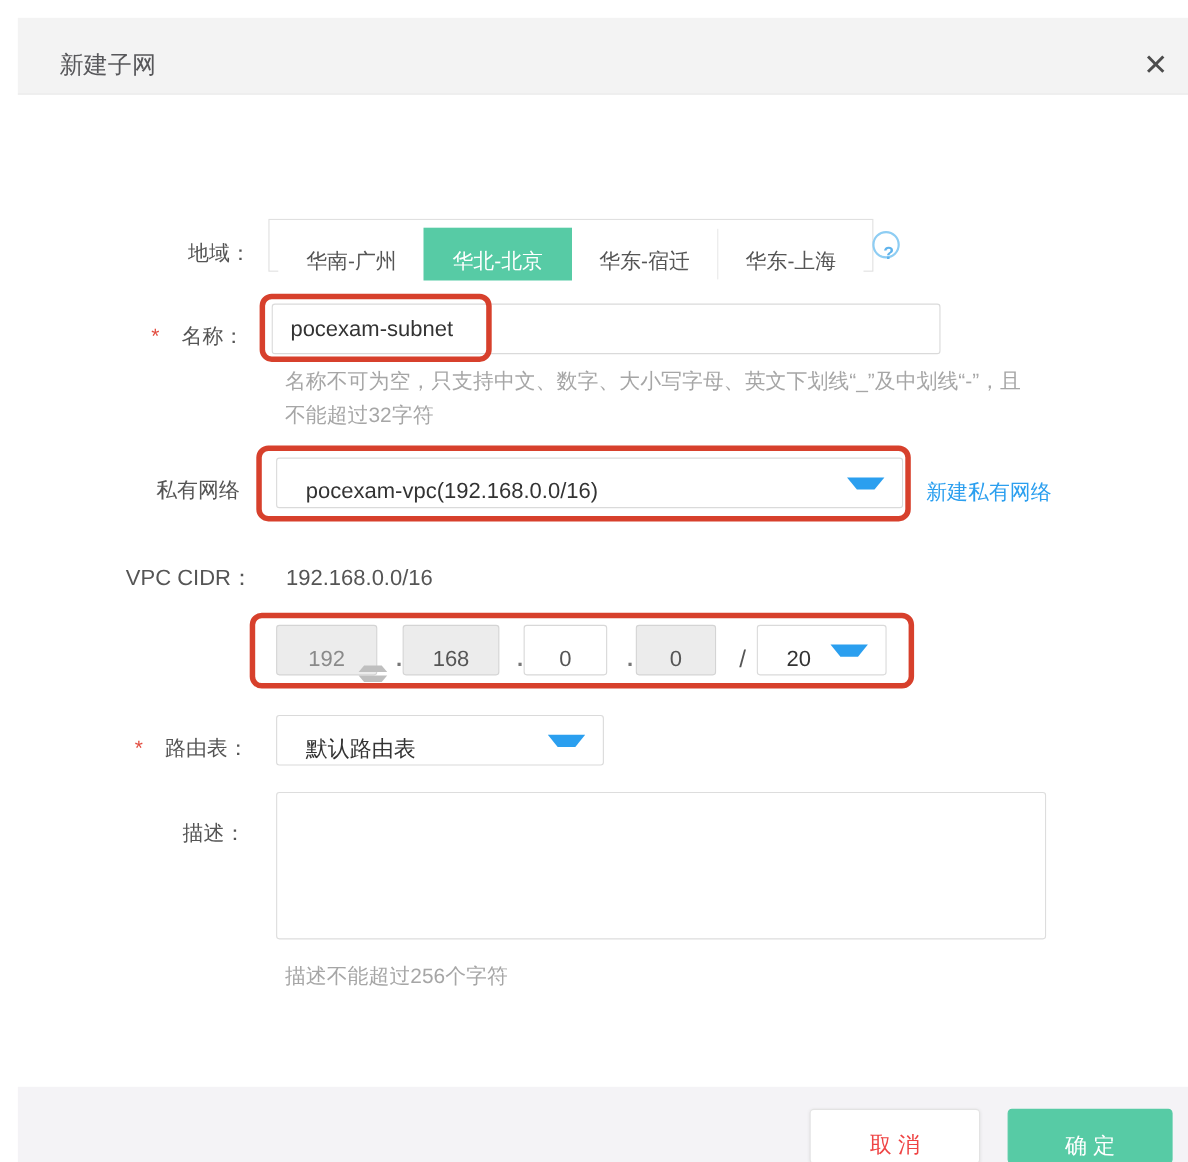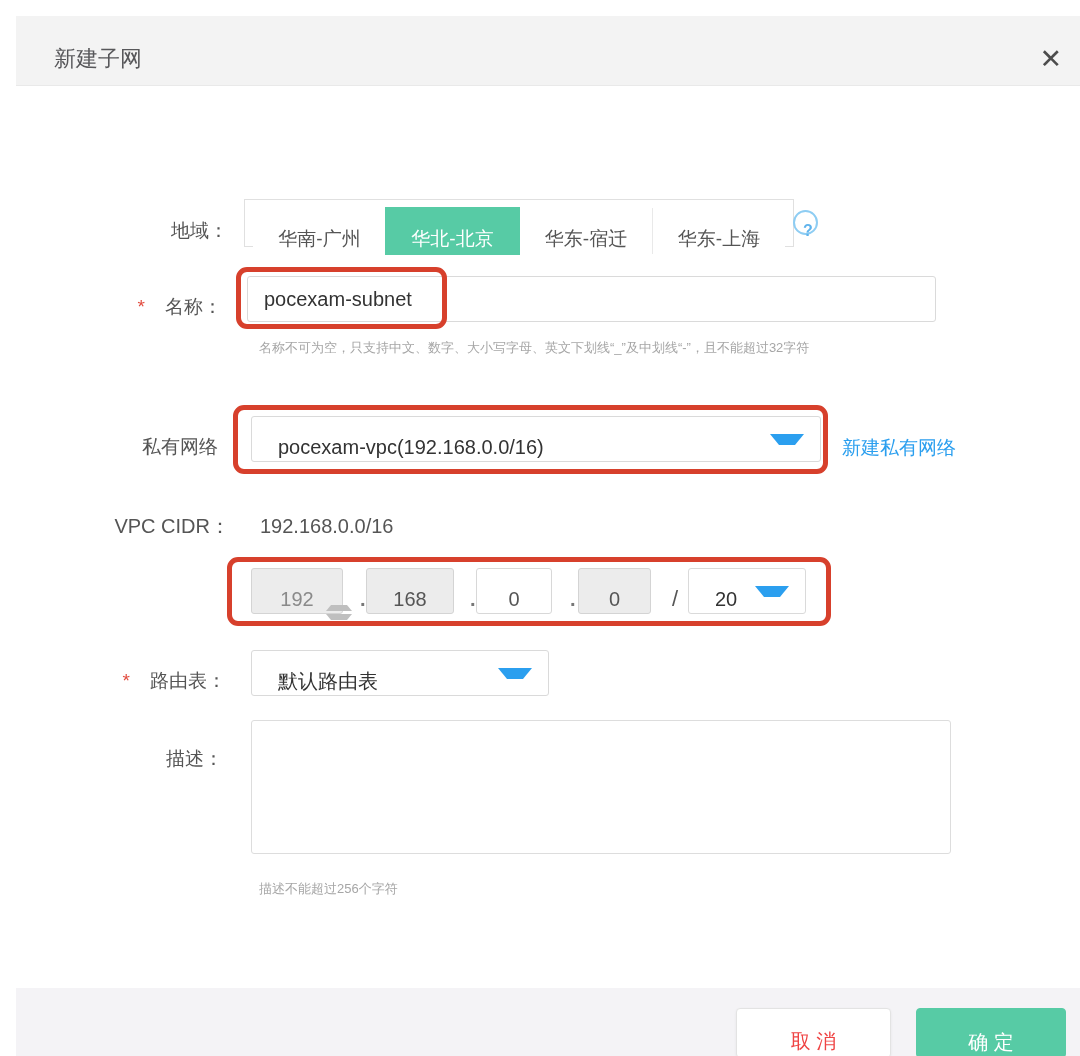--- a/index.html
+++ b/index.html
@@ -23,21 +23,21 @@
   .tab.selected { background:#57cba5; color:#fff; margin:-1px; width:135px; height:48px; line-height:48px; border-left:none; position:relative; z-index:2; }
   .help { position:absolute; left:777px; top:194px; width:25px; height:25px; border:2px solid #8ecdf3; border-radius:50%; color:#5fb3ec; font-size:16px; font-weight:bold; text-align:center; line-height:21px; cursor:pointer; background:#fff; }
 
   
   .text-input { position:absolute; border:1px solid #dadada; border-radius:3px; background:#fff; font-size:20px; color:#333; padding:0 16px; font-family:inherit; outline:none; }
   .select { position:absolute; border:1px solid #dadada; border-radius:3px; background:#fff; font-size:20px; color:#333; line-height:44px; padding-left:18px; cursor:pointer; }
   .caret { position:absolute; right:16px; top:50%; margin-top:-5px; width:0; height:0;
            border-left:9px solid transparent; border-right:9px solid transparent; border-top:11px solid #2b9fef; }
   .link { position:absolute; color:#2b9fef; font-size:19px; cursor:pointer; text-decoration:none; }
 
-  .helper { position:absolute; left:235px; width:692px; color:#a6a6a6; font-size:13px; line-height:31px; }
+  .helper { position:absolute; left:235px; width:692px; color:#a6a6a6; font-size:19px; line-height:31px; }
   .static-value { position:absolute; color:#555; font-size:20px; }
 
   
   .octet { position:absolute; top:552px; height:46px; border:1px solid #d8d8d8; border-radius:3px; text-align:center; line-height:44px; font-size:20px; color:#555; background:#fff; }
   .octet.locked { background:#ececec; border-color:#d4d4d4; }
   .octet.first { color:#8a8a8a; }
   .sep { position:absolute; top:552px; line-height:46px; font-size:20px; color:#777; font-weight:bold; }
   .spinner { position:absolute; right:8px; top:12px; width:11px; }
   .spin-up { width:0; height:0; border-left:5px solid transparent; border-right:5px solid transparent; border-bottom:6px solid #bfbfbf; margin-bottom:3px; }
   .spin-down { width:0; height:0; border-left:5px solid transparent; border-right:5px solid transparent; border-top:6px solid #bfbfbf; }
@@ -68,21 +68,21 @@
     <div class="tab">华南-广州</div>
     <div class="tab selected">华北-北京</div>
     <div class="tab">华东-宿迁</div>
     <div class="tab">华东-上海</div>
   </div>
   <div class="help">?</div>
 
   <div class="lbl" style="top:260px; width:222px; line-height:46px;">
     <span class="req">*</span><span>名称：</span>
   </div>
-  <input class="text-input" style="left: 231px; top: 260px; width: 689px; height: 46px;" value="pocexam-subnet">
+  <input class="text-input" style="left: 231px; top: 260px; width: 608px; height: 46px;" value="pocexam-subnet">
   <div class="annotation" style="left:220px; top:251px; width:211px; height:62px;"></div>
   <div class="helper" style="top:308px;">名称不可为空，只支持中文、数字、大小写字母、英文下划线“_”及中划线“-”，且不能超过32字符</div>
 
   <div class="lbl" style="top:400px; width:210px; line-height:46px;">私有网络</div>
   <div class="select" style="left:235px; top:400px; width:570px; height:46px;">
     <span>pocexam-vpc(192.168.0.0/16)</span>
     <span class="caret"></span>
   </div>
   <div class="annotation" style="left:217px; top:389px; width:595px; height:69px;"></div>
   <a class="link" style="left:818px; top:411px;">新建私有网络</a>

